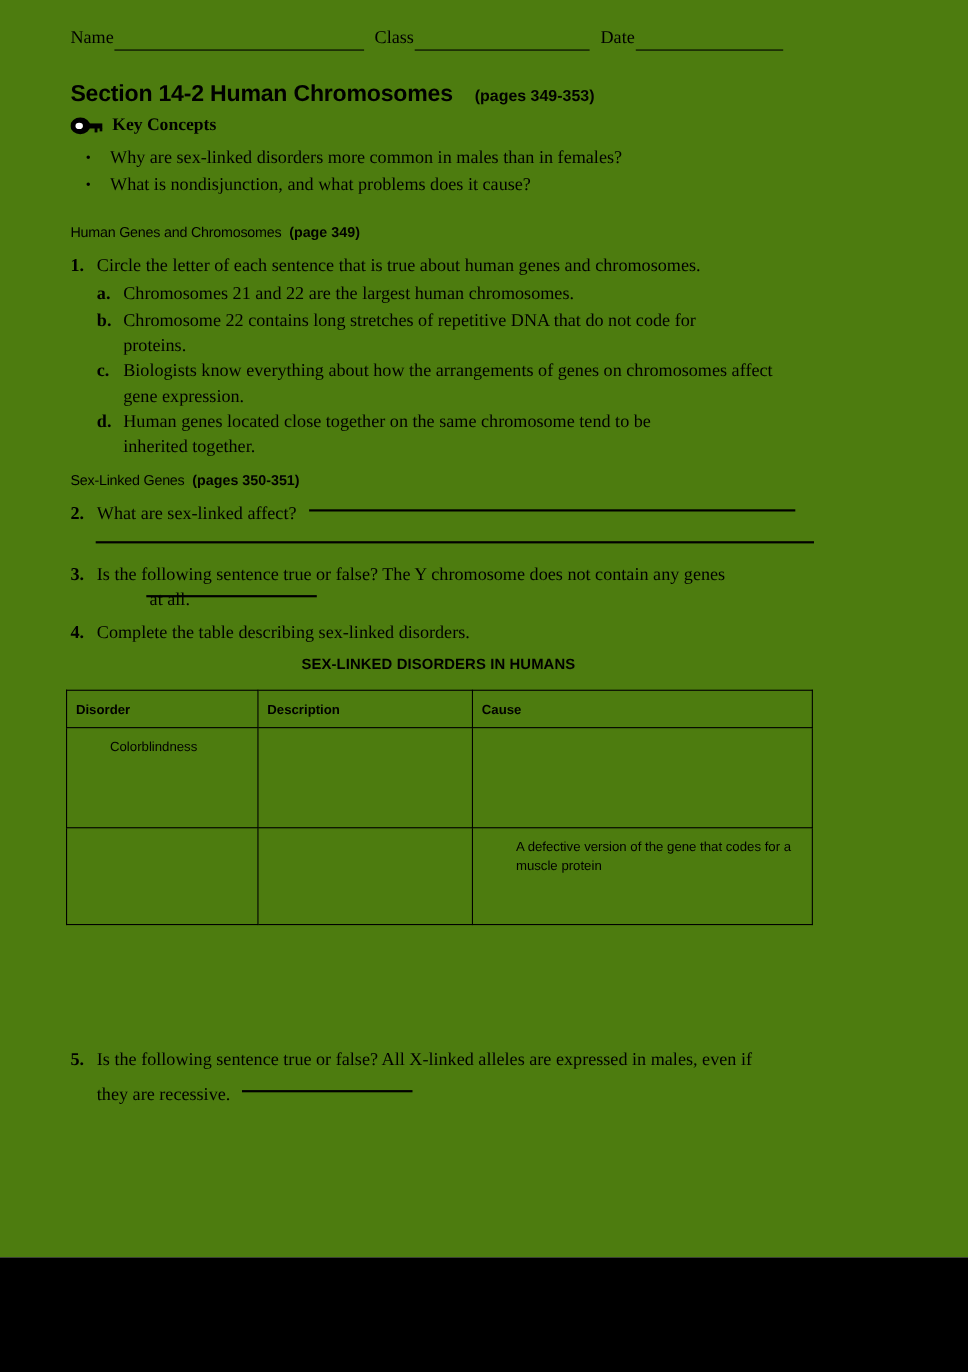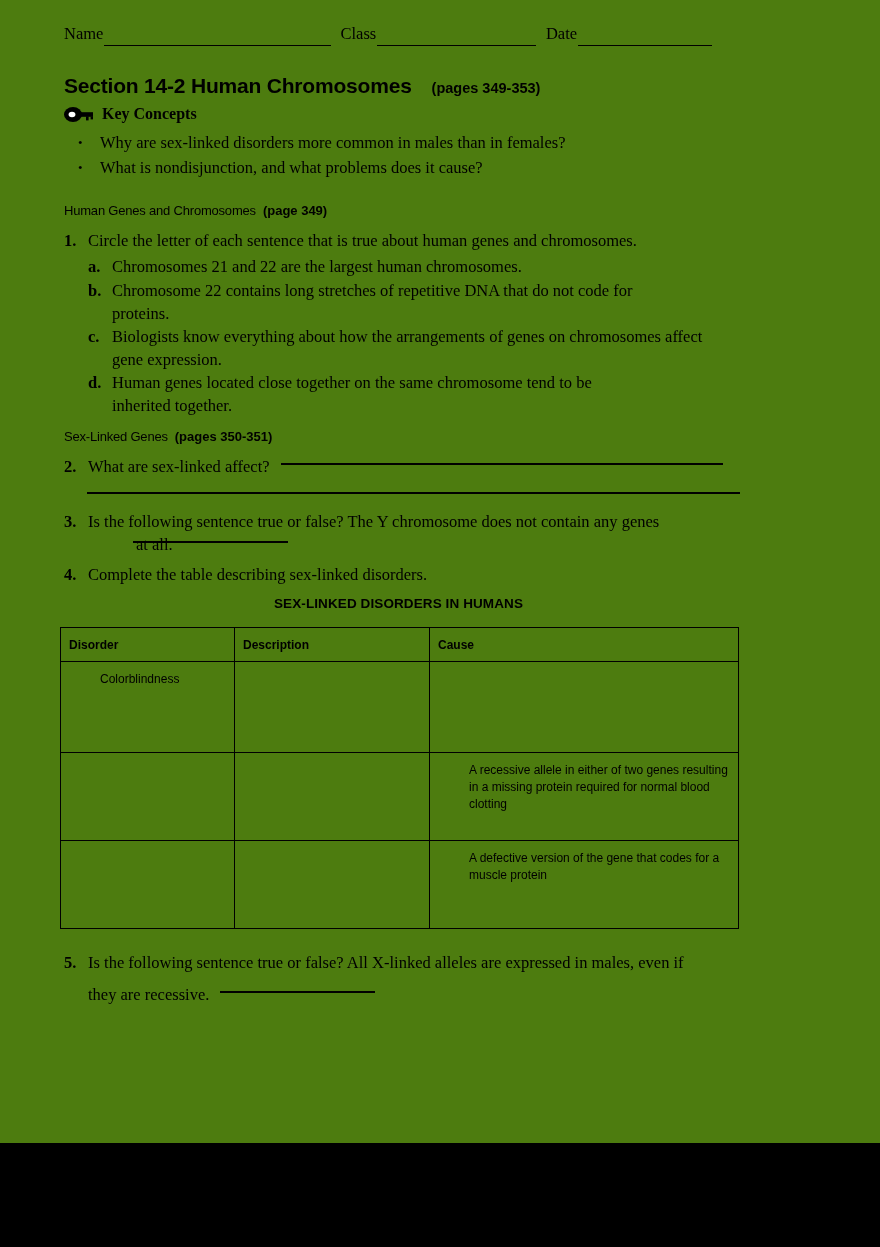--- a/index.html
+++ b/index.html
@@ -337,25 +337,20 @@
         <th>Description</th>
         <th>Cause</th>
       </tr>
     </thead>
     <tbody>
       <tr class="r1">
         <td>Colorblindness</td>
         <td></td>
         <td></td>
       </tr>
-      <tr class="r2">
-        <td></td>
-        <td></td>
-        <td>A recessive allele in either of two genes resulting in a missing protein required for normal blood clotting</td>
-      </tr>
       <tr class="r3">
         <td></td>
         <td></td>
         <td>A defective version of the gene that codes for a muscle protein</td>
       </tr>
     </tbody>
   </table>
 
   <div class="qrow" style="left:64px; top:951px; width:680px;">
     <span class="qnum">5.</span>

